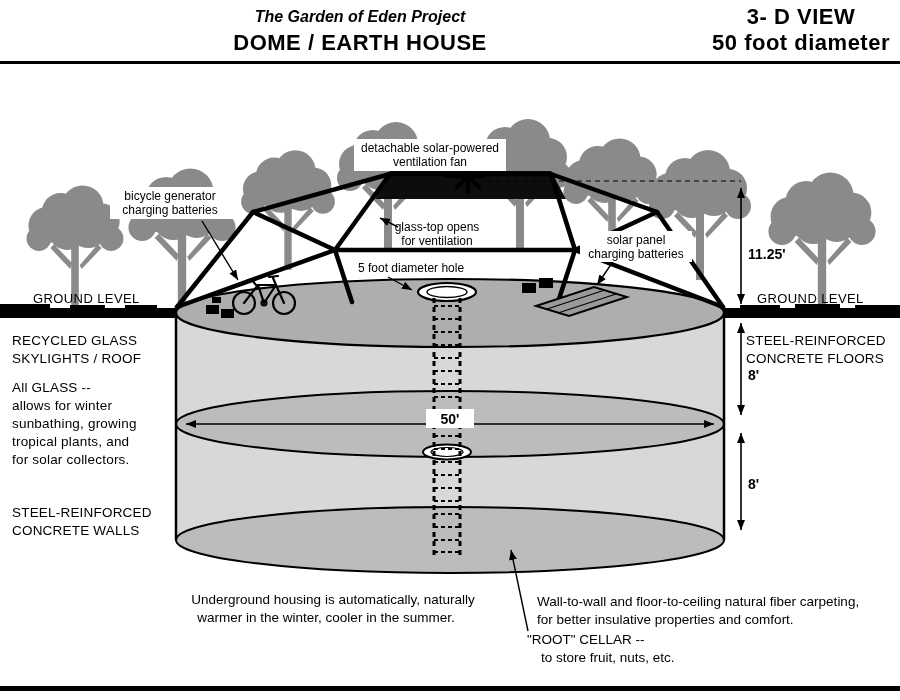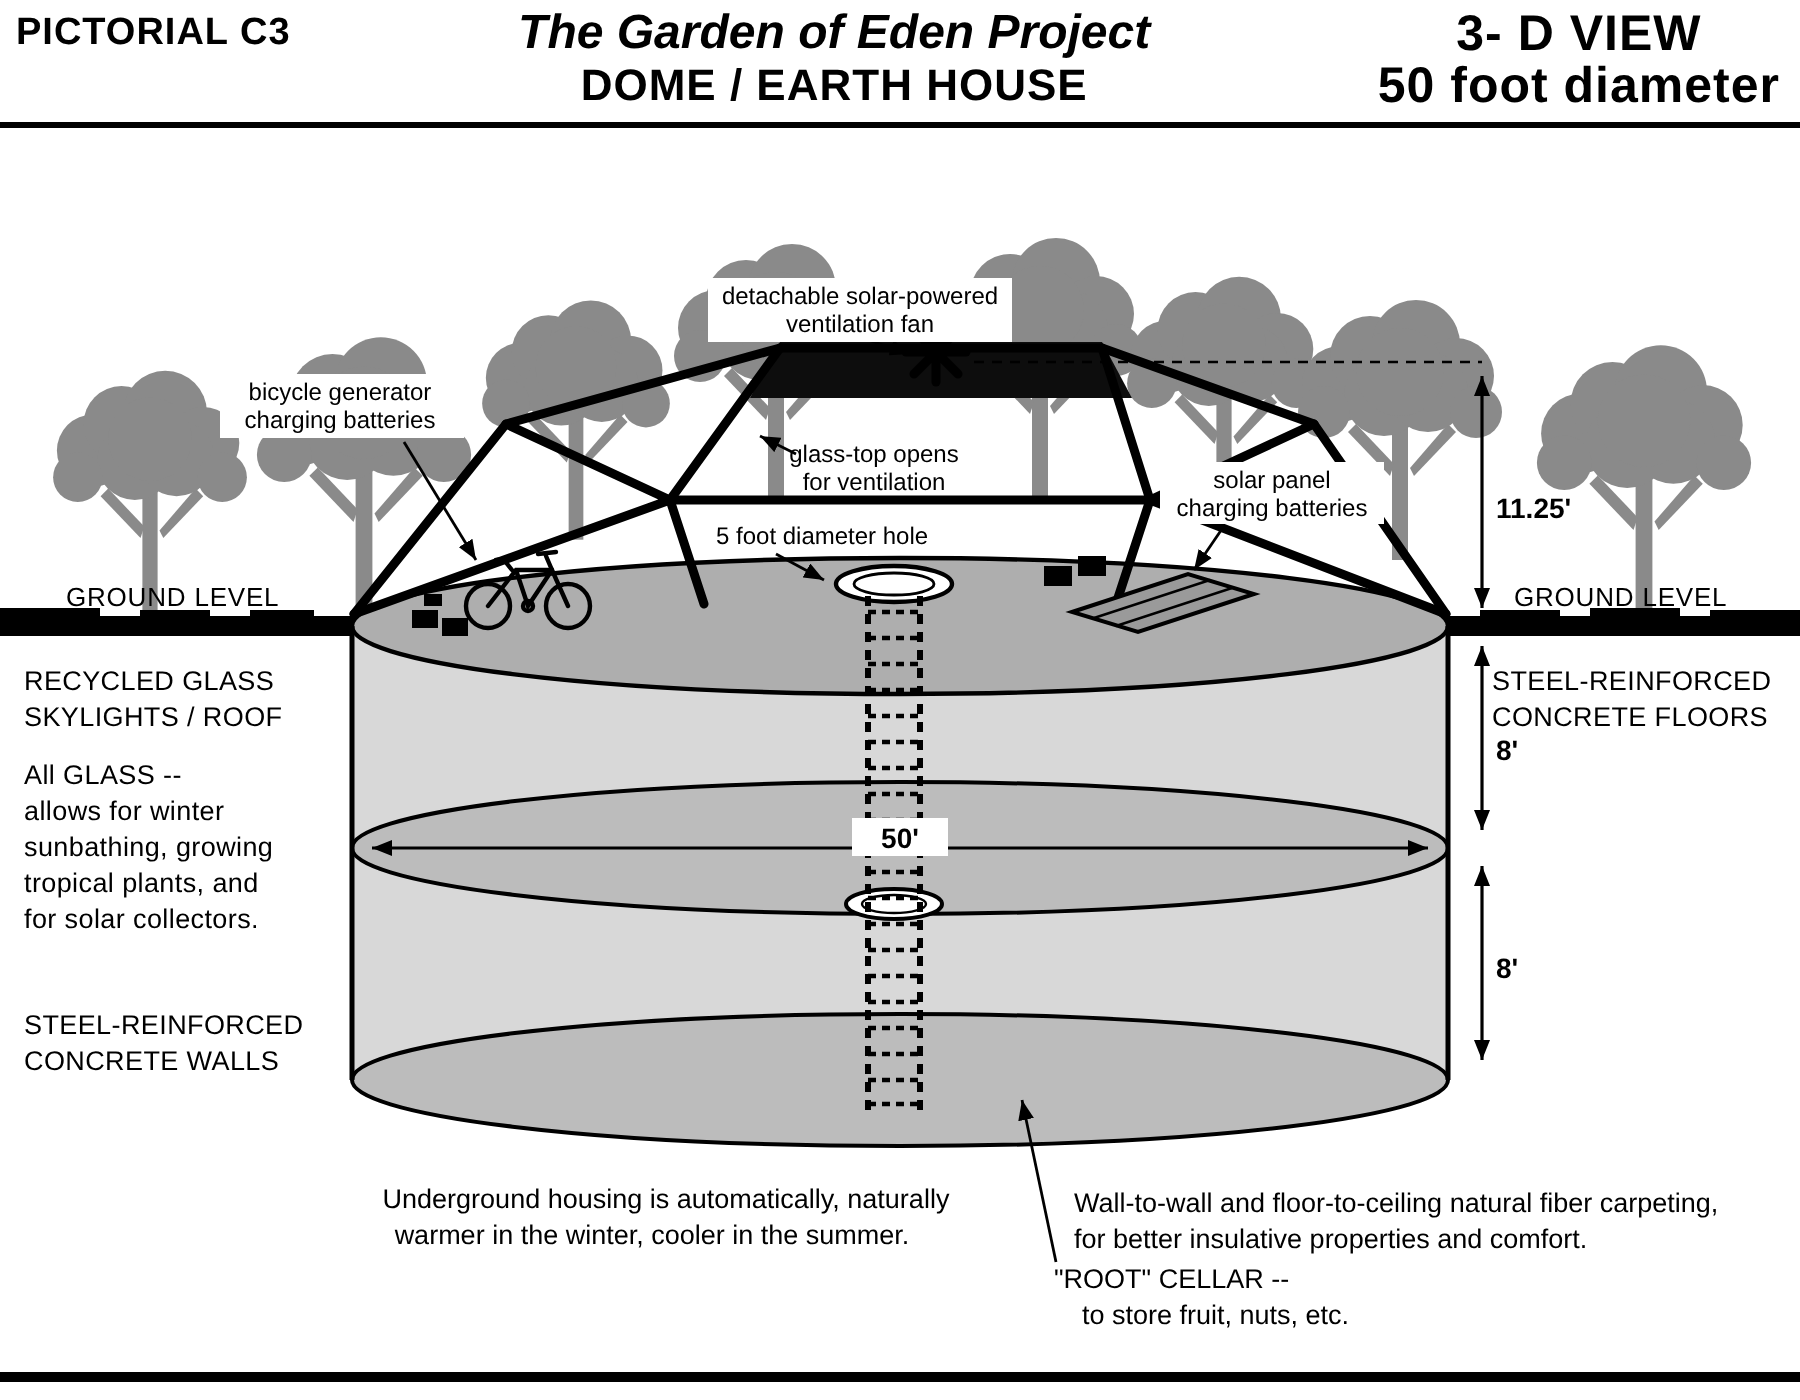--- a/index.html
+++ b/index.html
@@ -4,22 +4,22 @@
 <style>
   * { margin:0; padding:0; box-sizing:border-box; }
   html,body { width:900px; height:700px; background:#fff; overflow:hidden; }
   body { position:relative; font-family:"Liberation Sans", sans-serif; color:#000; }
 
   header { position:absolute; top:0; left:0; right:0; height:60px;
            display:flex; justify-content:space-between; padding:4px 10px 0 8px;
            font-weight:bold; }
   .hdr-left  { text-align:left;  font-size:19px; line-height:26px; letter-spacing:0.5px; }
   .hdr-center{ text-align:center; }
-  .hdr-right { text-align:center; font-size:25px; line-height:26px; letter-spacing:0.5px; }
-  .title    { font-size:24px; font-style:italic; line-height:26px; }
+  .hdr-right { text-align:center; font-size:22px; line-height:26px; letter-spacing:0.5px; }
+  .title    { font-size:16px; font-style:italic; line-height:26px; }
   .subtitle { font-size:22px; line-height:26px; letter-spacing:0.5px; }
 
   svg.diagram { position:absolute; top:0; left:0; }
   svg text { font-family:"Liberation Sans", sans-serif; fill:#000; }
   .lbl  { font-size:12px; }
   .grd  { font-size:13px; letter-spacing:0.4px; }
   .cap  { font-size:13.5px; letter-spacing:0.2px; }
   .note { font-size:13.5px; }
   .dim  { font-size:14px; font-weight:bold; }
 
@@ -206,21 +206,20 @@
 
   <text class="note" x="537" y="606">Wall-to-wall and floor-to-ceiling natural fiber carpeting,</text>
   <text class="note" x="537" y="624">for better insulative properties and comfort.</text>
 
   <text class="note" x="527" y="644">"ROOT" CELLAR --</text>
   <text class="note" x="541" y="662">to store fruit, nuts, etc.</text>
 </svg>
 
 <header>
   <div class="hdr-left">
-    <div>PICTORIAL  C3</div>
   </div>
   <div class="hdr-center">
     <div class="title">The Garden of Eden Project</div>
     <div class="subtitle">DOME / EARTH HOUSE</div>
   </div>
   <div class="hdr-right">
     <div>3- D  VIEW</div>
     <div>50  foot  diameter</div>
   </div>
 </header>

